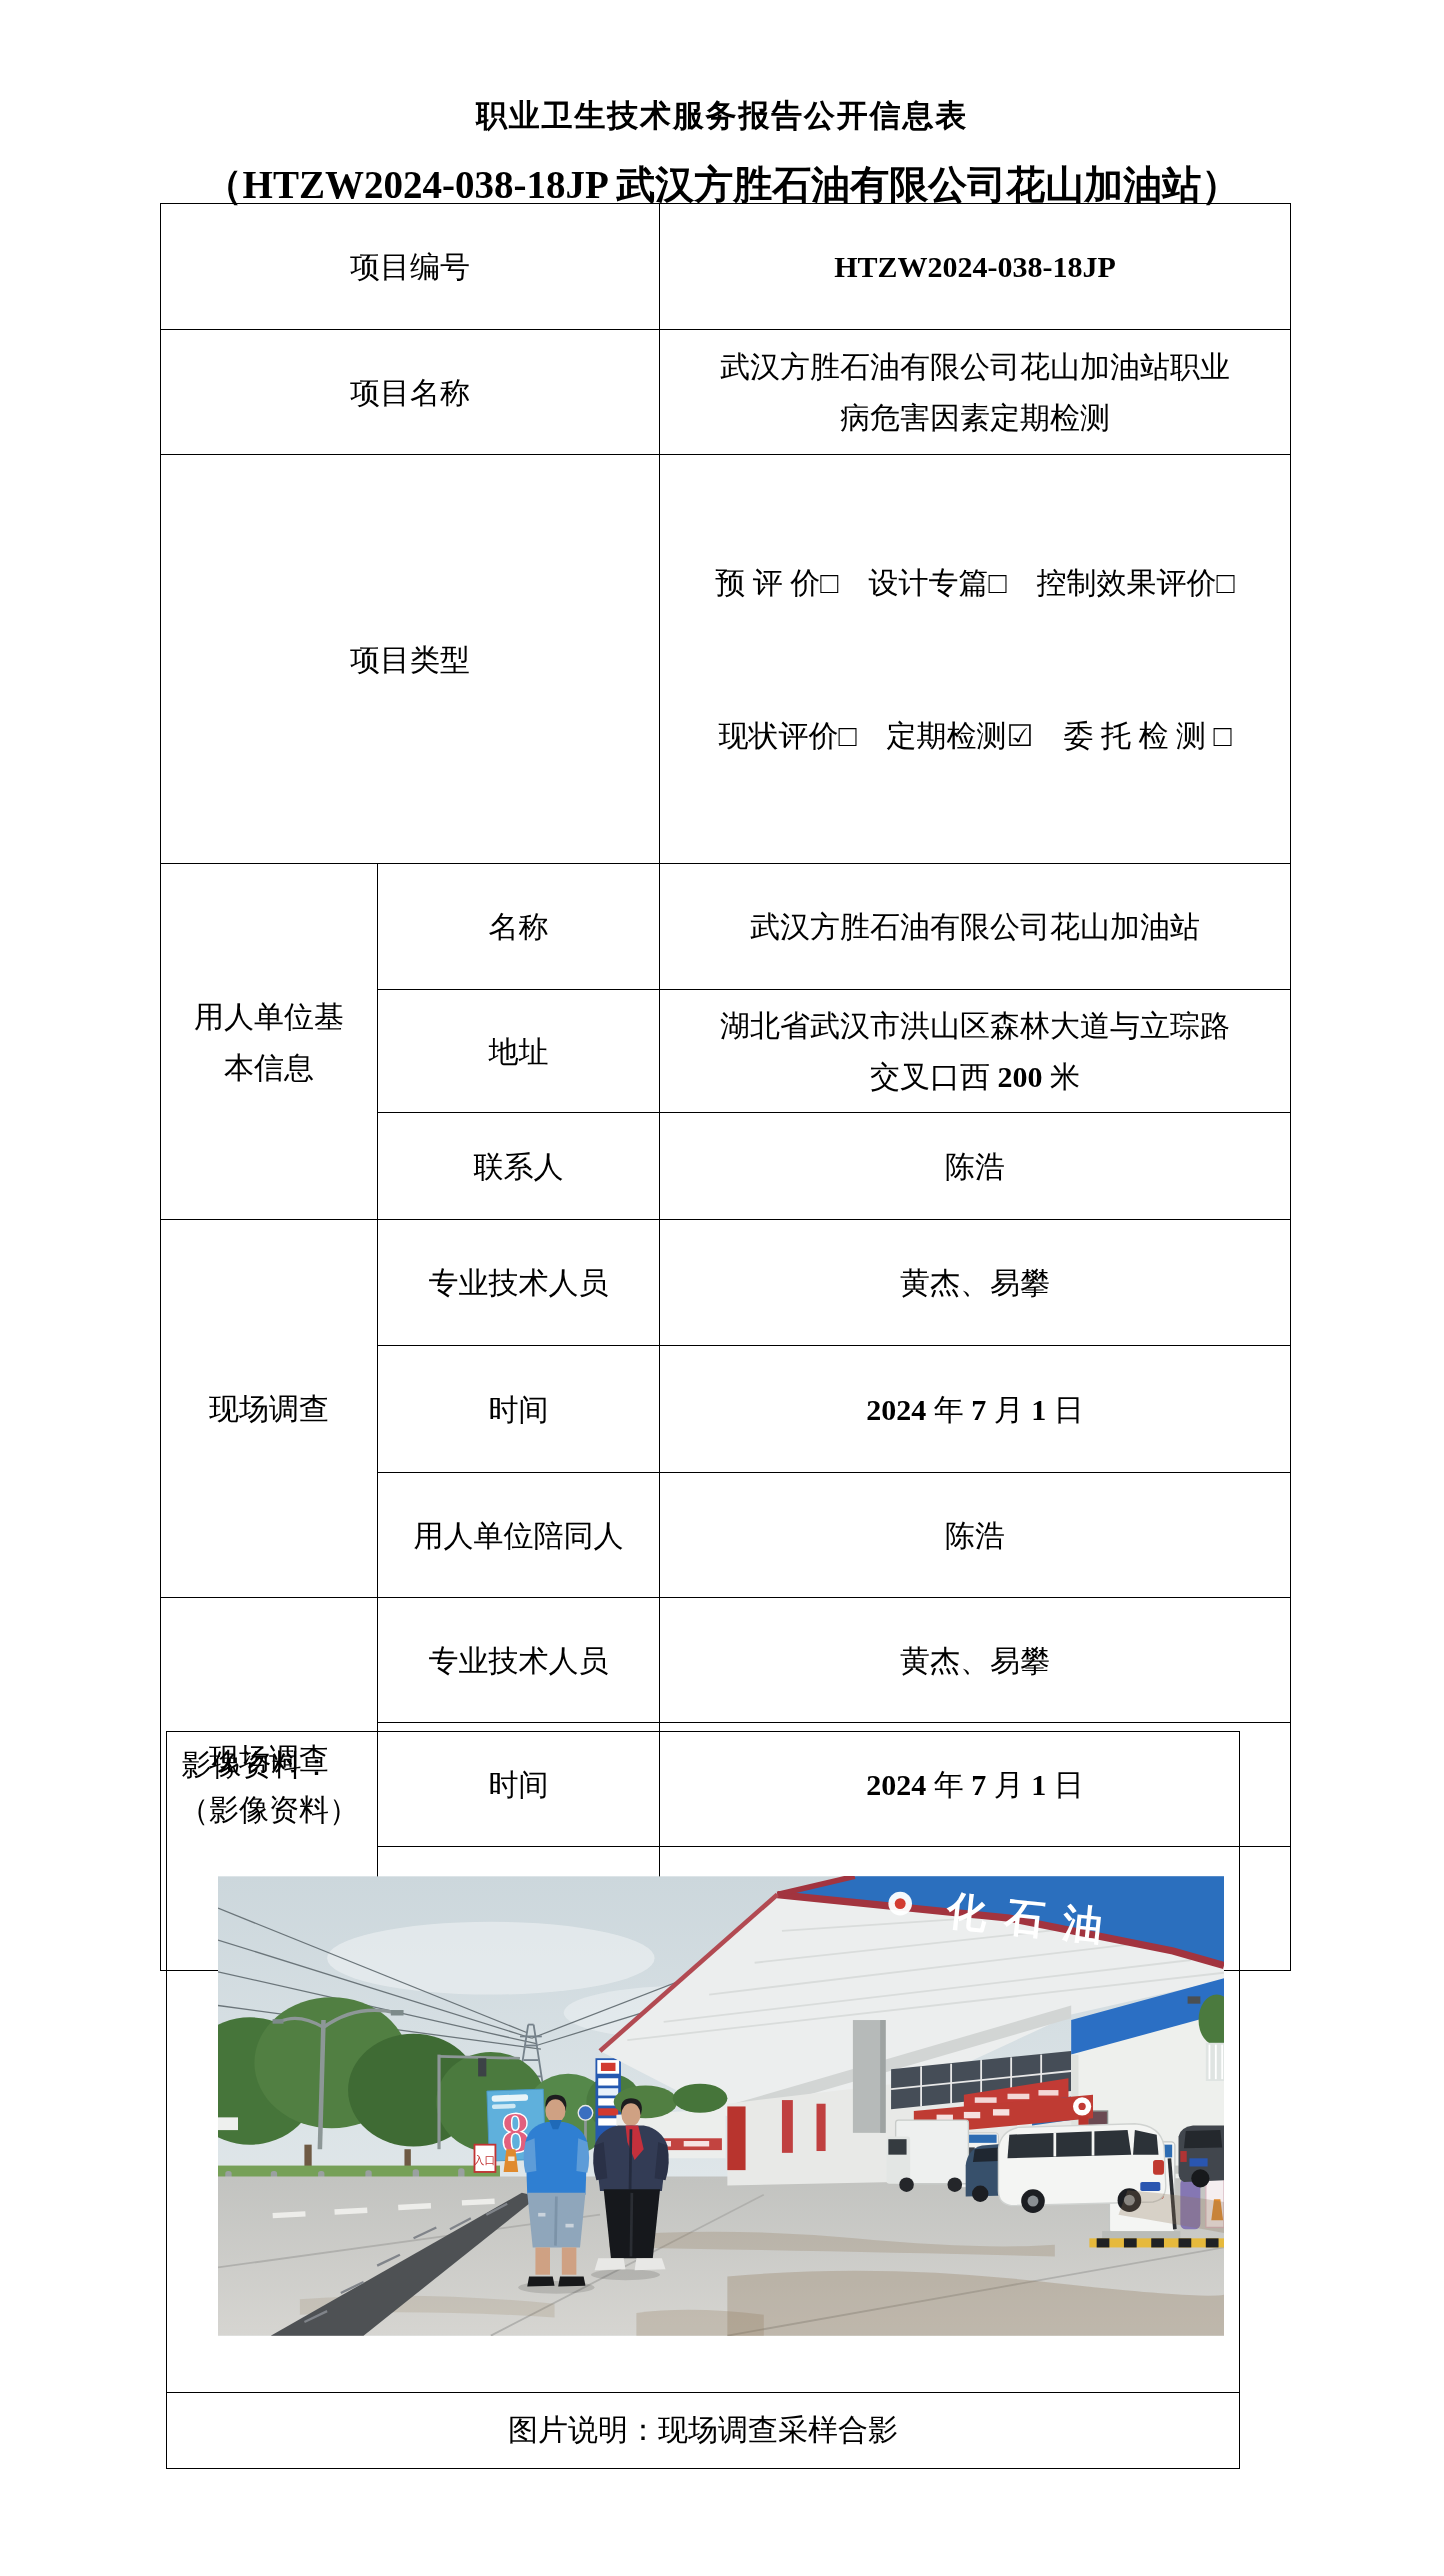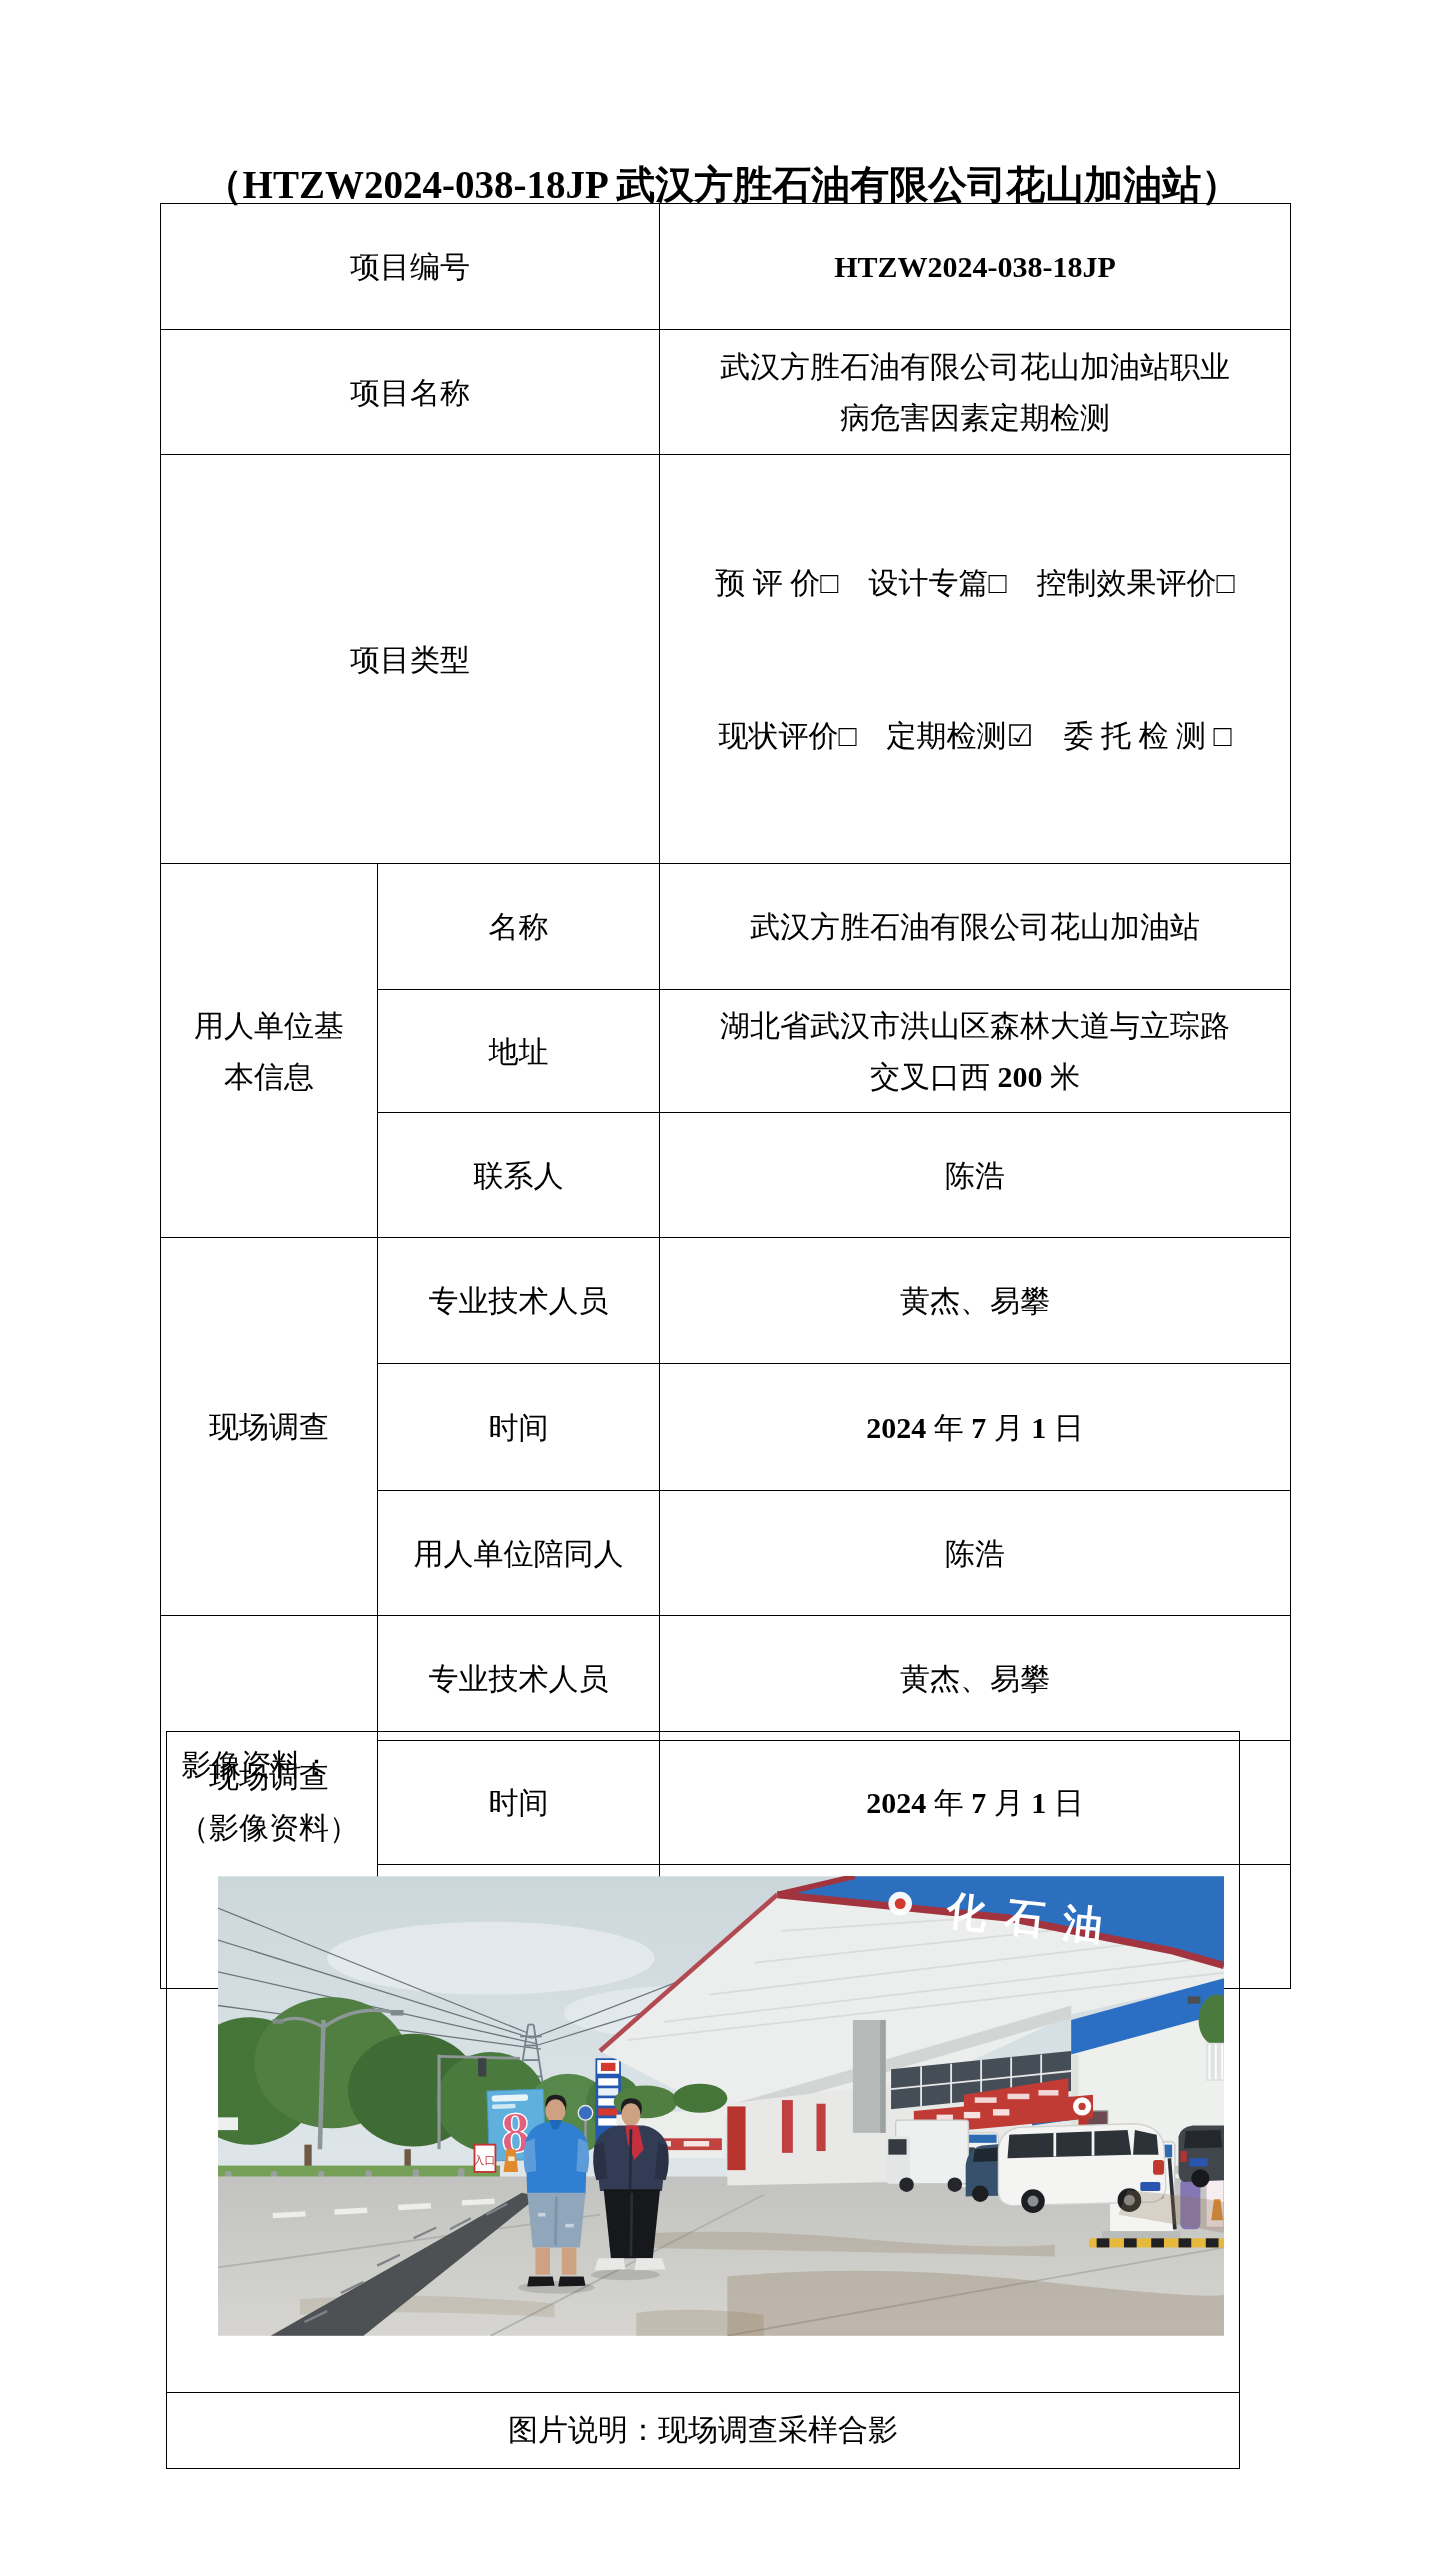--- a/index.html
+++ b/index.html
@@ -20,20 +20,21 @@
   .medialabel{position:absolute;left:14.6px;top:13px;font-size:30px;}
   .photo{position:absolute;left:51px;top:144px;width:1006px;height:460px;overflow:hidden;}
   .captionbar{position:absolute;left:0;right:0;top:660px;bottom:0;border-top:1.8px solid #000;
               display:flex;align-items:center;justify-content:center;font-size:30px;}
 </style>
 </head>
 <body>
 
 <div class="doc">
 
+  <div class="title1">职业卫生技术服务报告公开信息表</div>
   <div class="title2">（HTZW2024-038-18JP 武汉方胜石油有限公司花山加油站）</div>
 
   <table class="info">
     <colgroup>
         <col style="width:217px">
         <col style="width:282px">
         <col style="width:631px">
       </colgroup>
     <tbody>
         <tr style="height:126px">
@@ -62,21 +63,21 @@
       <td>名称</td>
       <td>武汉方胜石油有限公司花山加油站</td>
     </tr>
     <tr style="height:123px">
       <td>地址</td>
       <td>
         <div>湖北省武汉市洪山区森林大道与立琮路</div>
         <div><span>交叉口西 </span><span class="b">200</span><span> 米</span></div>
       </td>
     </tr>
-    <tr style="height:125px">
+    <tr style="height:107px">
       <td>联系人</td>
       <td>陈浩</td>
     </tr>
     <tr style="height:126px">
       <td rowspan="3">现场调查</td>
       <td>专业技术人员</td>
       <td>黄杰、易攀</td>
     </tr>
     <tr style="height:127px">
       <td>时间</td>

